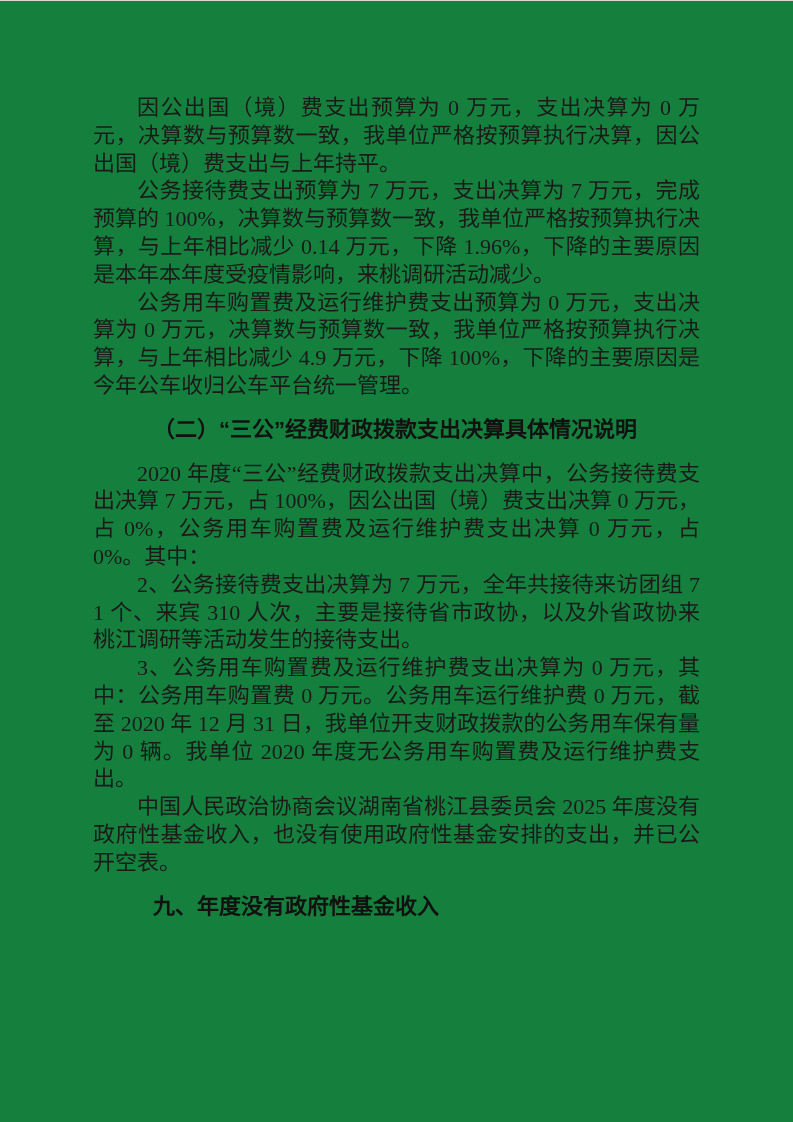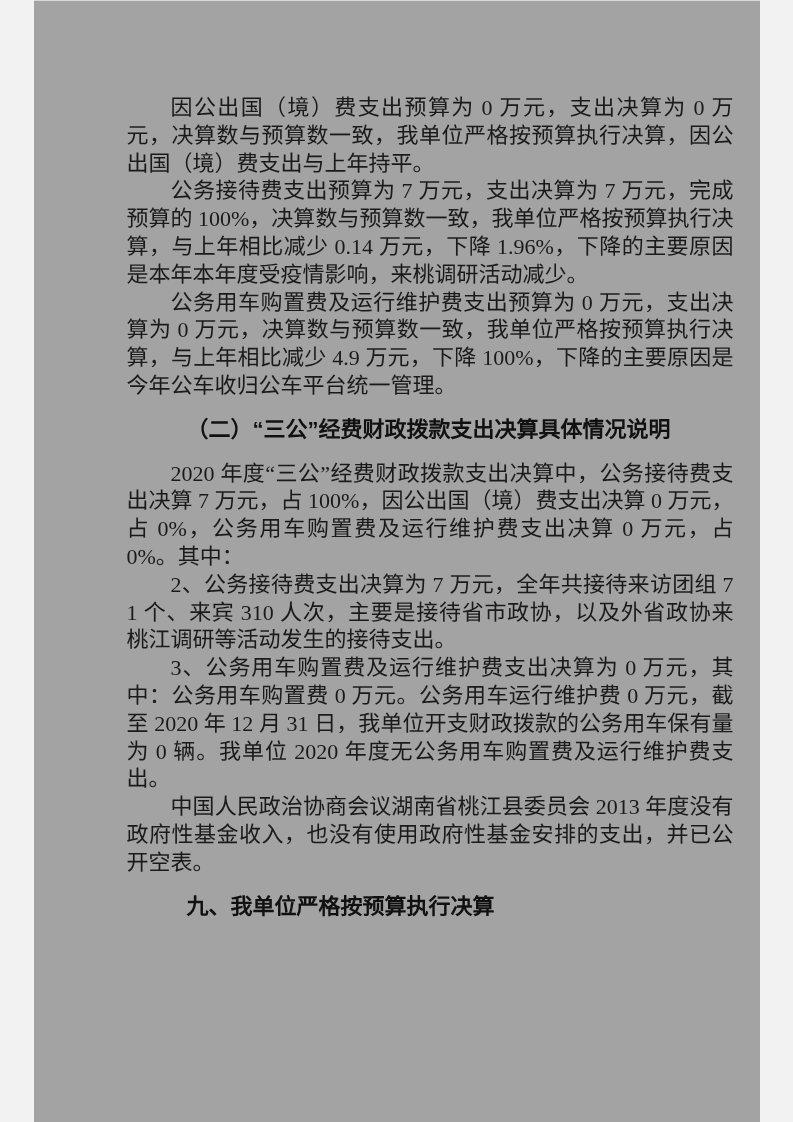--- a/index.html
+++ b/index.html
@@ -2,24 +2,24 @@
 <html lang="zh-CN"><head>
 <meta charset="utf-8">
 <style>
   html, body {
     margin: 0;
     padding: 0;
     background: #f2f2f2;
   }
   .page {
     position: relative;
-    width: 726px;
+    width: 793px;
     height: 1122px;
     margin: 0 auto;
-    background: #a3a3a3;
+    background: #15803d;
     box-sizing: border-box;
     padding: 93px 93px 0 93px;
     border-top: 1px solid #d9d9d9;
     overflow: hidden;
   }
   .doc-text {
     width: 607px;
     color: #1a1a1a;
   }
   .para {
@@ -48,16 +48,16 @@
 
 <div class="page">
   <div class="doc-text">
     <p class="para">因公出国（境）费支出预算为 0 万元，支出决算为 0 万元，决算数与预算数一致，我单位严格按预算执行决算，因公出国（境）费支出与上年持平。</p>
     <p class="para">公务接待费支出预算为 7 万元，支出决算为 7 万元，完成预算的 100%，决算数与预算数一致，我单位严格按预算执行决算，与上年相比减少 0.14 万元，下降 1.96%，下降的主要原因是本年本年度受疫情影响，来桃调研活动减少。</p>
     <p class="para">公务用车购置费及运行维护费支出预算为 0 万元，支出决算为 0 万元，决算数与预算数一致，我单位严格按预算执行决算，与上年相比减少 4.9 万元，下降 100%，下降的主要原因是今年公车收归公车平台统一管理。</p>
     <h3 class="heading">（二）“三公”经费财政拨款支出决算具体情况说明</h3>
     <p class="para">2020 年度“三公”经费财政拨款支出决算中，公务接待费支出决算 7 万元，占 100%，因公出国（境）费支出决算 0 万元，占 0%，公务用车购置费及运行维护费支出决算 0 万元，占 0%。其中：</p>
     <p class="para">2、公务接待费支出决算为 7 万元，全年共接待来访团组 71 个、来宾 310 人次，主要是接待省市政协，以及外省政协来桃江调研等活动发生的接待支出。</p>
     <p class="para">3、公务用车购置费及运行维护费支出决算为 0 万元，其中：公务用车购置费 0 万元。公务用车运行维护费 0 万元，截至 2020 年 12 月 31 日，我单位开支财政拨款的公务用车保有量为 0 辆。我单位 2020 年度无公务用车购置费及运行维护费支出。</p>
-    <p class="para">中国人民政治协商会议湖南省桃江县委员会 2013 年度没有政府性基金收入，也没有使用政府性基金安排的支出，并已公开空表。</p>
-    <h3 class="heading">九、我单位严格按预算执行决算</h3>
+    <p class="para">中国人民政治协商会议湖南省桃江县委员会 2025 年度没有政府性基金收入，也没有使用政府性基金安排的支出，并已公开空表。</p>
+    <h3 class="heading">九、年度没有政府性基金收入</h3>
   </div>
 </div>
 
 </body></html>

